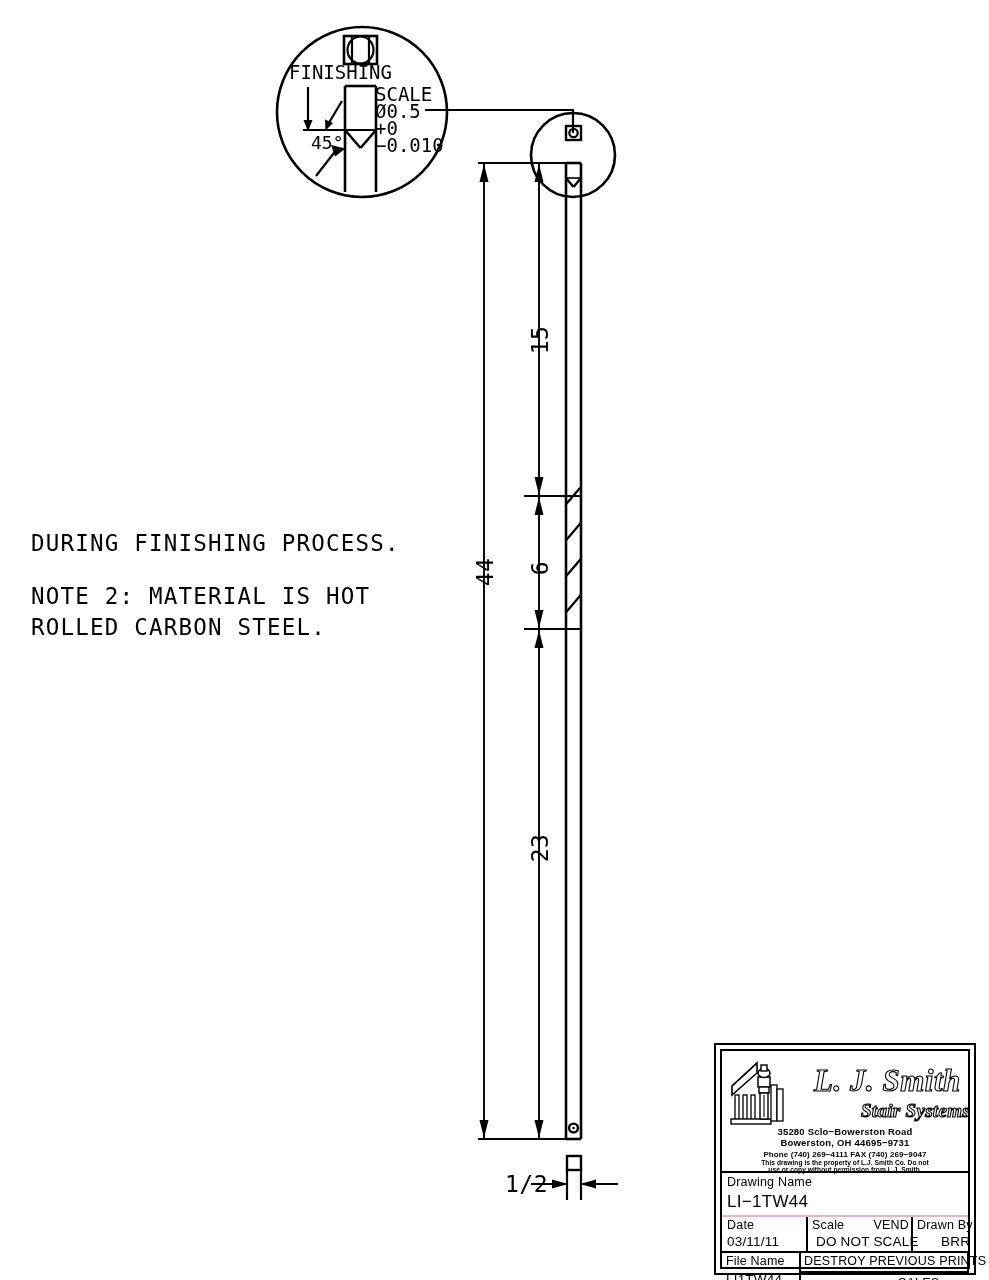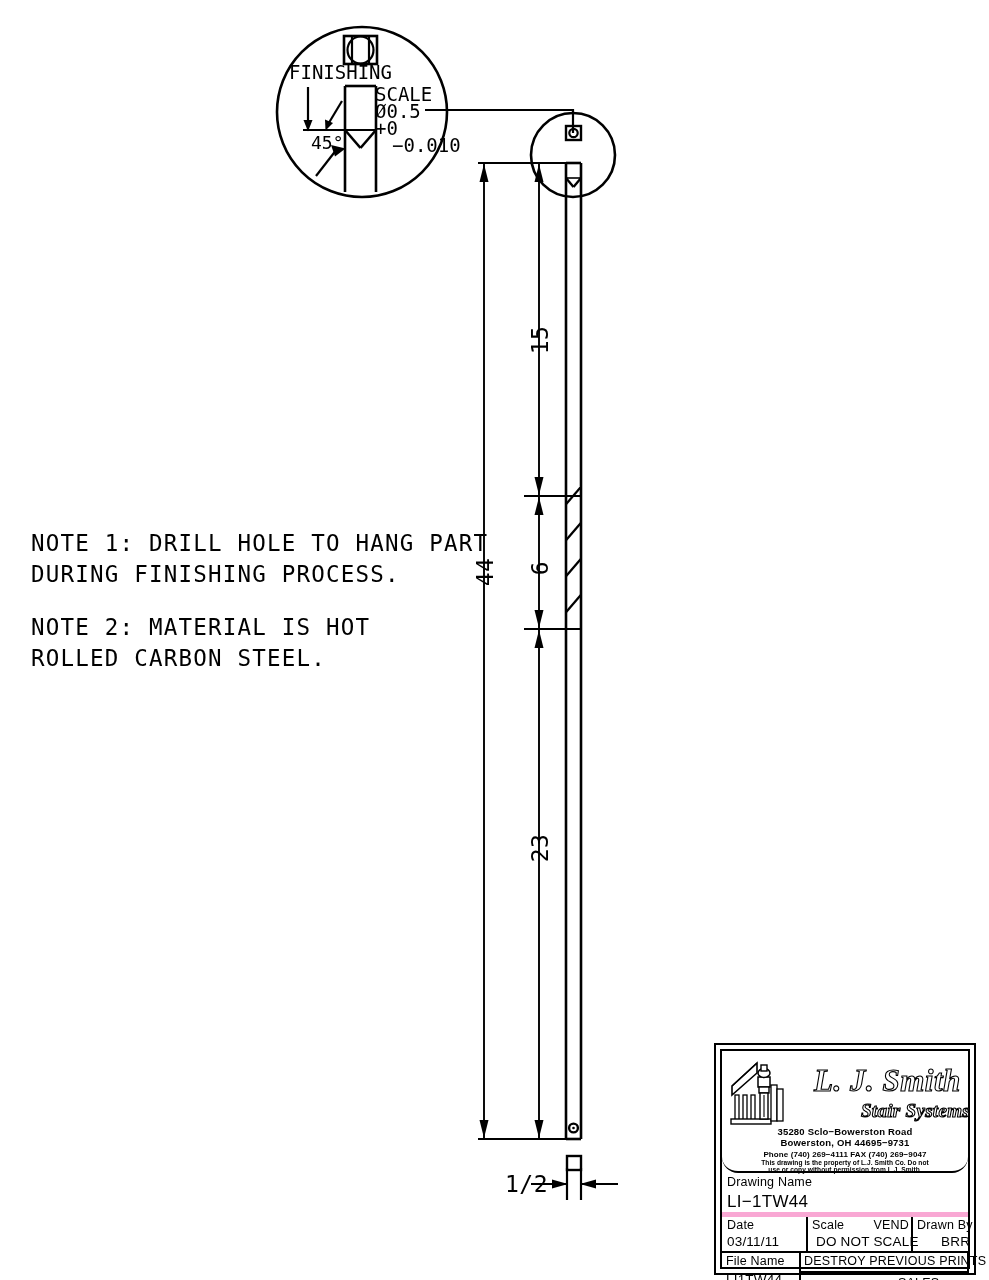--- a/index.html
+++ b/index.html
@@ -253,35 +253,34 @@
 
       <line x1="531" y1="1184" x2="567" y2="1184" stroke="#000" stroke-width="2.0"></line>
       <path d="M 552 1179.5 L 568 1184 L 552 1188.5 Z" fill="#000"></path>
       <line x1="581" y1="1184" x2="618" y2="1184" stroke="#000" stroke-width="2.0"></line>
       <path d="M 596 1179.5 L 580 1184 L 596 1188.5 Z" fill="#000"></path>
     </g>
 
   </svg>
 
   <div id="notes-block" class="abs">
-    <div class="note-line">NOTE 1: DRILL HOLE TO HANG PART</div>
     <div class="note-line">DURING FINISHING PROCESS.</div>
     <div class="note-gap"></div>
     <div class="note-line">NOTE 2: MATERIAL IS HOT</div>
     <div class="note-line">ROLLED CARBON STEEL.</div>
   </div>
 
   <div class="abs detail-txt" style="left:289px; top:62px;">FINISHING</div>
 
   <div class="abs detail-txt" style="left:311px; top:133px; font-size:18px;">45°</div>
 
   <div class="abs detail-txt" style="left:375px; top:84px;">SCALE</div>
   <div class="abs detail-txt" style="left:375px; top:101px;">Ø0.5</div>
   <div class="abs detail-txt" style="left:375px; top:118px;">+0</div>
-  <div class="abs detail-txt" style="left:392px; top:135px;text-align:center;">−0.010</div>
+  <div class="abs detail-txt" style="left:375px; top:135px;text-align:center;">−0.010</div>
 
   <div class="abs" style="left:465px; top:552px; width:40px; height:40px;
        display:flex; align-items:center; justify-content:center;">
     <span class="dim-v">44</span>
   </div>
 
   <div class="abs" style="left:520px; top:320px; width:40px; height:40px;
        display:flex; align-items:center; justify-content:center;">
     <span class="dim-v">15</span>
   </div>
@@ -294,21 +293,21 @@
   <div class="abs" style="left:520px; top:828px; width:40px; height:40px;
        display:flex; align-items:center; justify-content:center;">
     <span class="dim-v">23</span>
   </div>
 
   <div class="abs dim-h" style="left:493px; top:1171px;">1/2</div>
 
   <div id="title-block" class="abs">
     <div id="tb-inner">
 
-      <div class="tb-cell" style="left:0; top:0; width:100%; height:122px; border-bottom:2px solid #000;border-radius:16px;">
+      <div class="tb-cell" style="left:0; top:0; width:100%; height:122px; border-bottom:2px solid #000;">
 
         <svg class="abs" style="left:8px; top:4px;" width="62" height="72" viewBox="0 0 62 72">
 
           <path d="M 2 40 L 2 31 L 27 8 L 27 18 Z" fill="#fff" stroke="#000" stroke-width="1.6"></path>
           <path d="M 2 31 L 27 8" stroke="#000" stroke-width="1.4"></path>
 
           <rect x="5" y="40" width="4" height="26" fill="#fff" stroke="#000" stroke-width="1.3"></rect>
           <rect x="13" y="40" width="4" height="26" fill="#fff" stroke="#000" stroke-width="1.3"></rect>
           <rect x="21" y="40" width="4" height="26" fill="#fff" stroke="#000" stroke-width="1.3"></rect>
 
@@ -328,21 +327,21 @@
         <div class="abs logo-word logo-l1" style="left:92px; top:12px;">L. J. Smith</div>
         <div class="abs logo-word logo-l2" style="left:100px; top:49px;margin-left:39px;">Stair Systems</div>
 
         <div class="abs addr addr-1" style="left:0; right:0; top:75px;">35280 Sclo−Bowerston Road</div>
         <div class="abs addr addr-1" style="left:0; right:0; top:86px;">Bowerston, OH 44695−9731</div>
         <div class="abs addr addr-2" style="left:0; right:0; top:99px;">Phone (740) 269−4111          FAX (740) 269−9047</div>
         <div class="abs addr addr-3" style="left:0; right:0; top:108px;">This drawing is the property of L.J. Smith Co. Do not</div>
         <div class="abs addr addr-3" style="left:0; right:0; top:115px;">use or copy without permission from L.J. Smith.</div>
       </div>
 
-      <div class="tb-cell" style="left:0; top:122px; width:100%; height:44px; border-bottom:5px solid #f9a8d4;padding-left:48px;">
+      <div class="tb-cell" style="left:0; top:122px; width:100%; height:44px; border-bottom:2px solid #f9a8d4;padding-left:48px;">
         <div class="abs tb-label" style="left:5px; top:2px;">Drawing  Name</div>
         <div class="abs tb-big" style="left:5px; top:19px;">LI−1TW44</div>
       </div>
 
       <div class="tb-cell" style="left:0; top:166px; width:100%; height:36px; border-bottom:2px solid #000;">
 
         <div class="tb-cell" style="left:0; top:0; width:86px; height:36px; border-right:2px solid #000;">
           <div class="abs tb-label" style="left:5px; top:1px;">Date</div>
           <div class="abs tb-value" style="left:5px; top:17px;">03/11/11</div>
         </div>

